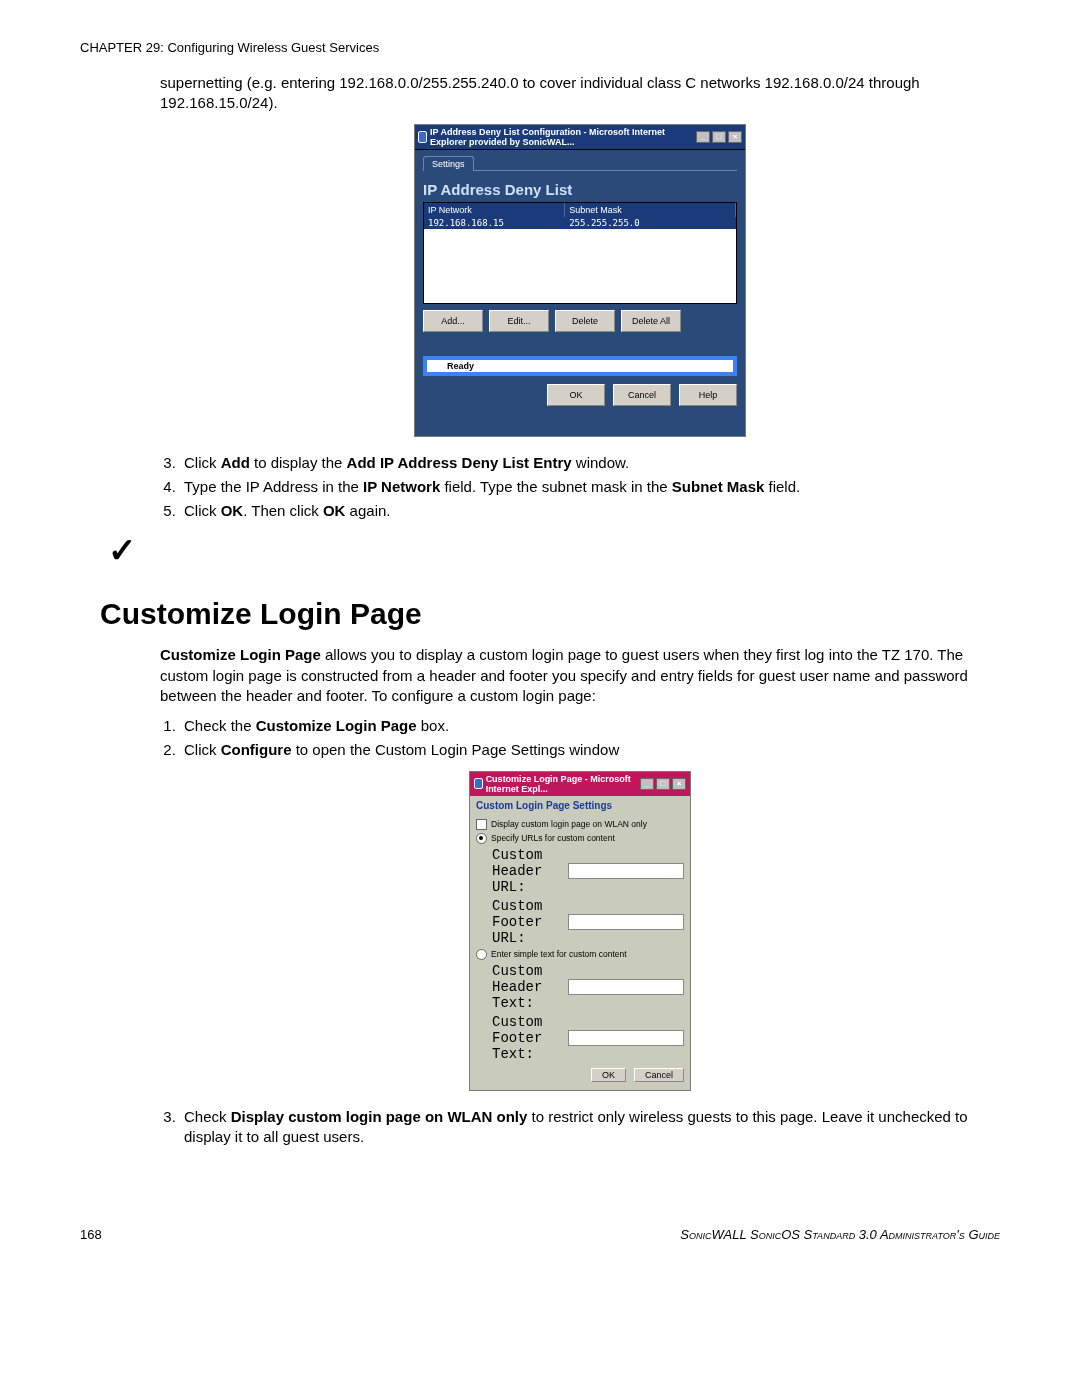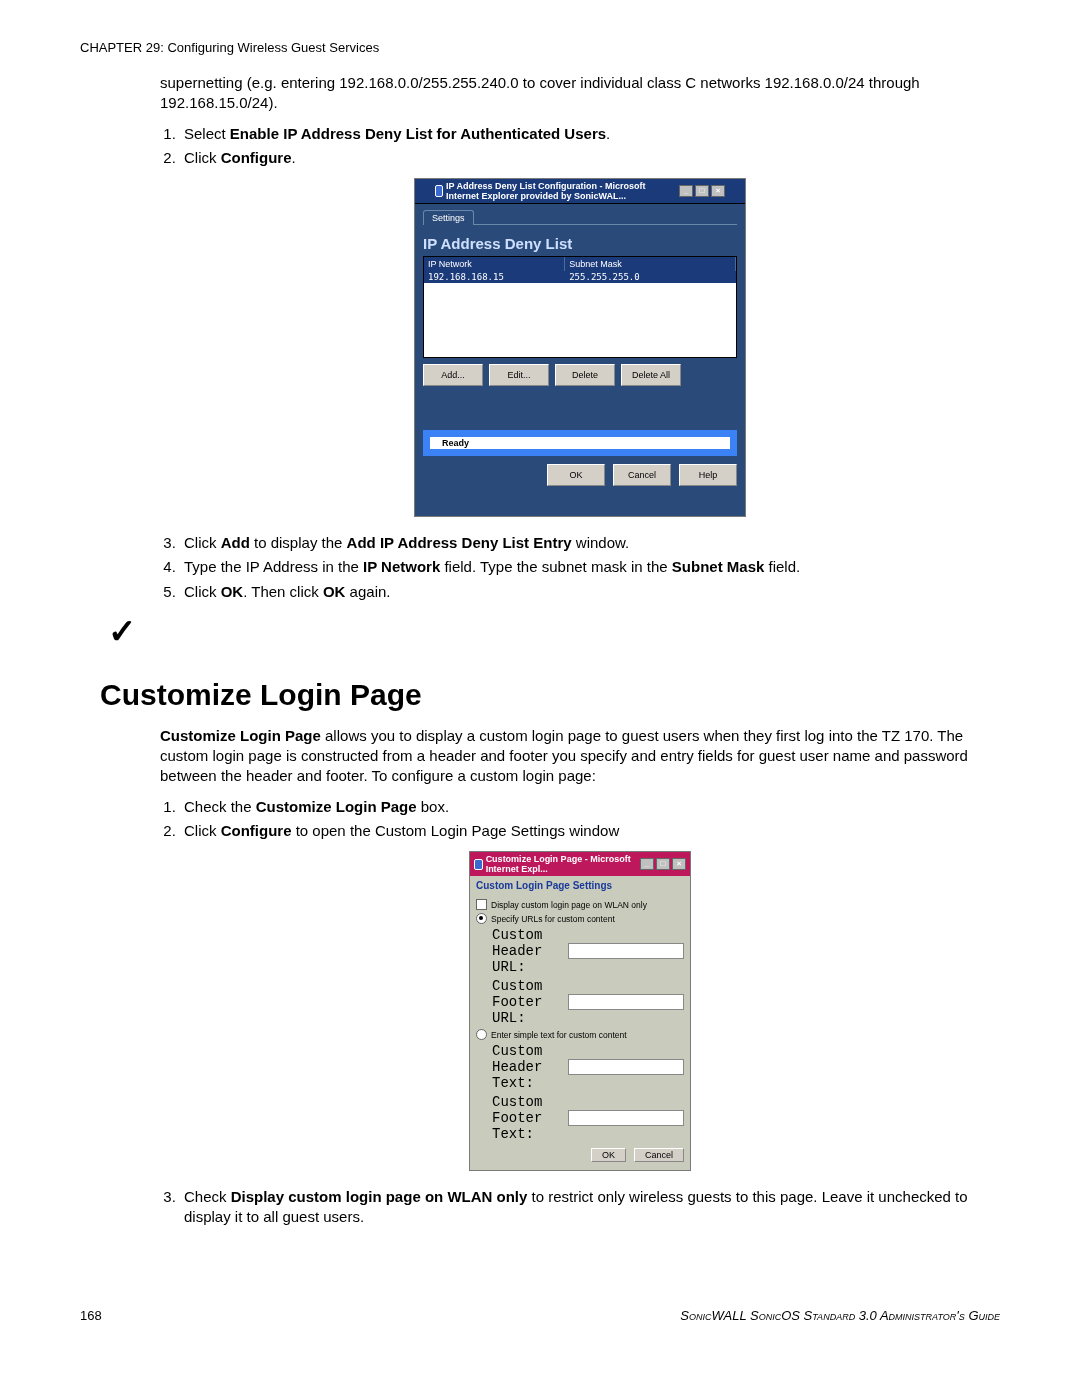--- a/index.html
+++ b/index.html
@@ -58,21 +58,21 @@
     display: inline-block;
     width: 330px;
     text-align: left;
     border: 1px solid #7a7a7a;
     background: #2a4a7a;
     font-size: 10px;
   }
   .ss1-title {
     background: linear-gradient(#1a3a7a,#1a3a7a);
     color: #fff;
-    padding: 2px 20px;
+    padding: 2px 3px;
     display: flex;
     justify-content: space-between;
     align-items: center;
     border-bottom: 1px solid #000;
     font-size: 9px;
     font-weight: bold;
   }
   .ss1-title .wbtns { display:flex; gap:2px; }
   .ss1-title .wbtn { width:12px; height:10px; background:#c0c0c0; border:1px solid #666; font-size:8px; text-align:center; line-height:9px;}
   .ss1-body { background:#2a4a7a; padding: 6px 8px 30px 8px; }
@@ -95,22 +95,22 @@
   .ss1-list-row.selected { background:#1a3a7a; }
   .ss1-list-row span { padding:1px 4px; font-family: monospace; }
   .col-ip { width:45%; }
   .col-mask { width:55%; }
   .ss1-btnrow { margin-top:6px; display:flex; gap:6px; }
   .ss1-btn {
     background:#d4d0c8; border:1px solid #888; border-top-color:#fff; border-left-color:#fff;
     font-size:9px; padding:5px 8px; min-width:42px; text-align:center;
   }
   .ss1-status {
-    margin-top:44px; background:#fff; border:7px solid #3b82f6;
-    font-size:9px; font-weight:bold; padding:1px 12px;
+    margin-top:24px; background:#fff; border:4px solid #3b82f6;
+    font-size:9px; font-weight:bold; padding:1px 20px;
   }
   .ss1-okrow { display:flex; justify-content:flex-end; gap:8px; margin-top:8px;}
   .ss1-okrow .ss1-btn { min-width:40px; }
 
   
   .ss2 {
     display:inline-block; width:220px; text-align:left;
     border:1px solid #7a7a7a; background:#d4d0c8; font-size:9px;
   }
   .ss2-title {
@@ -141,28 +141,20 @@
 <div class="page">
   <div class="chapter-head">
     <span style="font-variant:small-caps;">CHAPTER</span>
     <span>29</span>:
     <span>Configuring Wireless Guest Services</span>
   </div>
 
   <div class="body-block">
     <div class="para">supernetting (e.g. entering 192.168.0.0/255.255.240.0 to cover individual class C networks 192.168.0.0/24 through 192.168.15.0/24).</div>
 
-    <ol class="steps">
-      <li>
-        <span>Select </span><b>Enable IP Address Deny List for Authenticated Users</b><span>.</span>
-      </li>
-      <li>
-        <span>Click </span><b>Configure</b><span>.</span>
-      </li>
-    </ol>
 
     <div class="screenshot-wrap">
       <div class="ss1">
         <div class="ss1-title">
           <span style="display:flex; align-items:center; gap:3px;">
             <span style="width:10px;height:10px;background:#3a6ad0;border:1px solid #fff;border-radius:2px;"></span>
             <span>IP Address Deny List Configuration - Microsoft Internet Explorer provided by SonicWAL...</span>
           </span>
           <span class="wbtns">
             <span class="wbtn">_</span>

